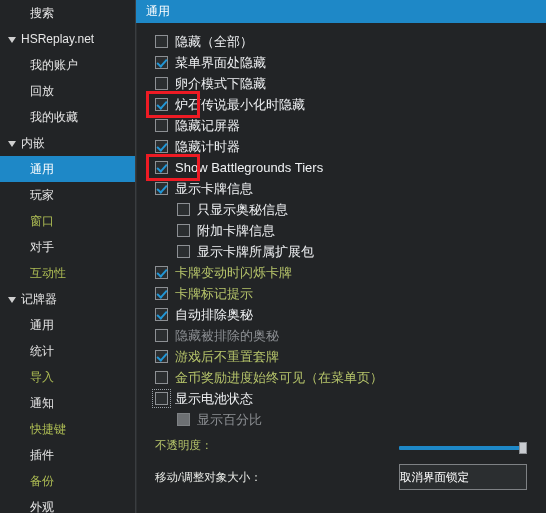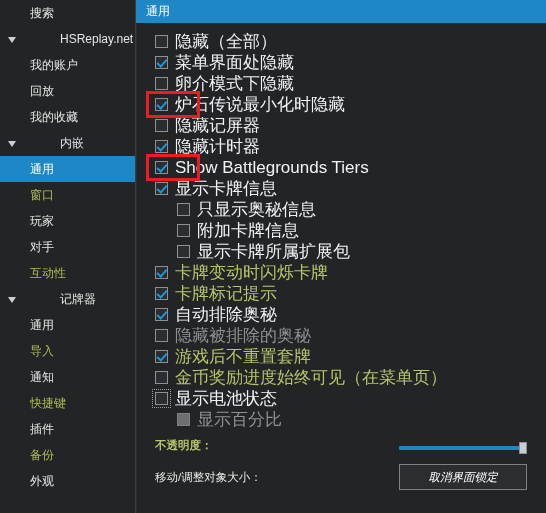--- a/index.html
+++ b/index.html
@@ -24,21 +24,21 @@
   }
   .nav-item{
     height:26px;
     display:flex;align-items:center;
     font-size:12px;
     color:#e6e6e6;
     white-space:nowrap;
     position:relative;
     cursor:default;
   }
-  .nav-item.lvl0{padding-left:8px;gap:39px;}
+  .nav-item.lvl0{padding-left:8px;}
   .nav-item.lvl1{padding-left:30px;}
   .nav-item.selected{background:#1e88c7;color:#ffffff;}
   .nav-item.green{color:#aebd54;}
   .nav-item .tri{
     width:0;height:0;margin-right:5px;flex:0 0 auto;
   }
   .tri.down{
     border-left:4px solid transparent;
     border-right:4px solid transparent;
     border-top:6px solid #cfcfcf;
@@ -68,21 +68,21 @@
     height:490px;
     box-sizing:border-box;
     padding:8px 0 0 0;
     background:#222426;
     border-left:1px solid #2c2f31;
   }
 
   .opt-row{
     height:21px;
     display:flex;align-items:center;
-    font-size:17px;
+    font-size:13px;
     padding-left:18px;
     position:relative;
     color:#d8dbd2;
     white-space:nowrap;
   }
   .opt-row.indent{padding-left:40px;}
 
   .cb{
     width:13px;height:13px;
     box-sizing:border-box;
@@ -123,21 +123,21 @@
   }
 
   
   .bottom-row{
     display:flex;align-items:center;
     padding-left:18px;
     font-size:11.5px;
     position:relative;
   }
   #opacity-row{height:30px;}
-  #opacity-label{color:#b6c46a;font-weight:bold;}
+  #opacity-label{color:#b6c46a;}
   #slider-wrap{
     position:absolute;
     left:262px;top:12px;
     width:133px;height:12px;
   }
   #slider-track{
     position:absolute;left:0;top:4px;
     width:126px;height:4px;
     background:#1e88c7;
     border-radius:1px;
@@ -153,24 +153,23 @@
   #move-row{height:34px;}
   #move-label{color:#e8eae6;}
   #unlock-btn{
     position:absolute;
     left:262px;top:4px;
     width:128px;height:26px;
     background:#2b2e30;
     border:1px solid #7e8184;
     color:#ffffff;
     font-size:11.5px;
-    display:flex;align-items:center;justify-content:center;
+    display:flex;align-items:center;
     box-sizing:border-box;
     cursor:pointer;
-    font-style:italic;
   }
 </style>
 </head>
 <body>
 
 <div id="app">
 
   <div id="sidebar">
       <div class="nav-item lvl1">
         <span class="lbl">搜索</span>
@@ -188,38 +187,41 @@
       <div class="nav-item lvl1">
         <span class="lbl">我的收藏</span>
       </div>
       <div class="nav-item lvl0">
         <span class="tri down"></span>
         <span class="lbl">内嵌</span>
       </div>
       <div class="nav-item lvl1 selected">
         <span class="lbl">通用</span>
       </div>
+      <div class="nav-item lvl1">
+        <span class="lbl">玩家</span>
+      </div>
       <div class="nav-item lvl1 green">
         <span class="lbl">窗口</span>
-      </div>
-      <div class="nav-item lvl1">
-        <span class="lbl">玩家</span>
       </div>
       <div class="nav-item lvl1">
         <span class="lbl">对手</span>
       </div>
       <div class="nav-item lvl1 green">
         <span class="lbl">互动性</span>
       </div>
       <div class="nav-item lvl0">
         <span class="tri down"></span>
         <span class="lbl">记牌器</span>
       </div>
       <div class="nav-item lvl1">
         <span class="lbl">通用</span>
+      </div>
+      <div class="nav-item lvl1">
+        <span class="lbl">统计</span>
       </div>
       <div class="nav-item lvl1 green">
         <span class="lbl">导入</span>
       </div>
       <div class="nav-item lvl1">
         <span class="lbl">通知</span>
       </div>
       <div class="nav-item lvl1 green">
         <span class="lbl">快捷键</span>
       </div>

